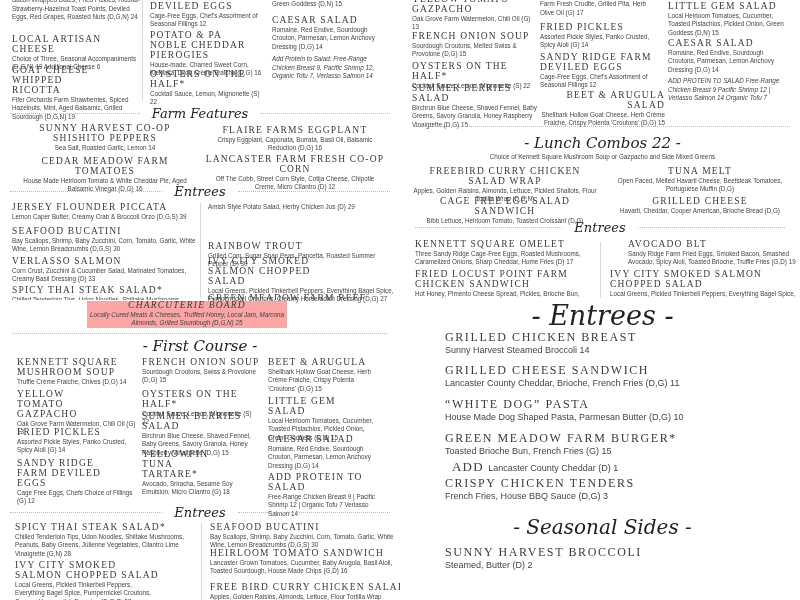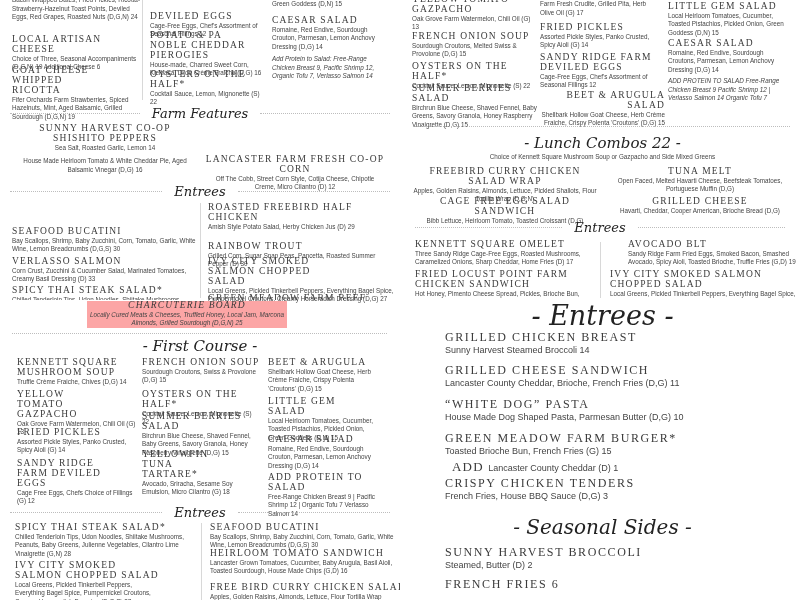--- a/index.html
+++ b/index.html
@@ -35,21 +35,21 @@
     <div class="title t1">Local Artisan Cheese</div>
     <div class="desc d1">Choice of Three, Seasonal Accompaniments (D,G,N)  19    Additional Cheese 6</div>
   </div>
   <div class="item" style="left:12px;top:66px;width:130px;">
     <div class="title t1" style="width:90px;">Goat Cheese Whipped Ricotta</div>
     <div class="desc d1">Fifer Orchards Farm Strawberries, Spiced Hazelnuts, Mint, Aged Balsamic, Grilled Sourdough (D,G,N)  19</div>
   </div>
 
   <div class="vsep" style="left:142px;top:0;height:100px;"></div>
 
-  <div class="item" style="left:150px;top:12px;width:112px;">
+  <div class="item" style="left:150px;top:2px;width:112px;">
     <div class="title t1">Deviled Eggs</div>
     <div class="desc d1">Cage-Free Eggs, Chef's Assortment of Seasonal Fillings  12</div>
   </div>
   <div class="item" style="left:150px;top:31px;width:112px;">
     <div class="title t1">Potato &amp; PA Noble Cheddar Pierogies</div>
     <div class="desc d1">House-made, Charred Sweet Corn, Kielbasa, Dijon Crème Fraiche (D,G)  16</div>
   </div>
   <div class="item" style="left:150px;top:70px;width:112px;">
     <div class="title t1">Oysters on the Half*</div>
     <div class="desc d1">Cocktail Sauce, Lemon, Mignonette (S)  22</div>
@@ -68,51 +68,59 @@
 
   <div class="sect" style="left:10px;top:106px;width:380px;">
     <div class="line"></div>
     <div class="script" style="font-size:13px;">Farm Features</div>
     <div class="line"></div>
   </div>
   <div class="item center" style="left:30px;top:124px;width:150px;">
     <div class="title t1">Sunny Harvest Co-op Shishito Peppers</div>
     <div class="desc d1">Sea Salt, Roasted Garlic, Lemon 14</div>
   </div>
+  <div class="item center" style="left:215px;top:126px;width:160px;">
+    <div class="title t1">Flaire Farms Eggplant</div>
+    <div class="desc d1">Crispy Eggplant, Caponata, Burrata, Basil Oil, Balsamic Reduction (D,G)  16</div>
+  </div>
   <div class="item center" style="left:20px;top:157px;width:170px;">
+    <div class="title t1">Cedar Meadow Farm Tomatoes</div>
     <div class="desc d1">House Made Heirloom Tomato &amp; White Cheddar Pie, Aged Balsamic Vinegar (D,G)  16</div>
   </div>
   <div class="item center" style="left:205px;top:155px;width:180px;">
     <div class="title t1">Lancaster Farm Fresh Co-op Corn</div>
     <div class="desc d1">Off The Cobb, Street Corn Style, Cotija Cheese, Chipotle Creme, Micro Cilantro (D) 12</div>
   </div>
 
   <div class="sect" style="left:10px;top:184px;width:380px;">
     <div class="line"></div>
     <div class="script" style="font-size:13px;">Entrees</div>
     <div class="line"></div>
   </div>
 
   <div class="vsep" style="left:200px;top:203px;height:95px;"></div>
 
+  <div class="item" style="left:12px;top:203px;width:185px;">
+    <div class="title t1">Jersey Flounder Piccata</div>
+    <div class="desc d1">Lemon Caper Butter, Creamy Crab &amp; Broccoli Orzo (D,G,S)  39</div>
+  </div>
   <div class="item" style="left:12px;top:227px;width:185px;">
     <div class="title t1">Seafood Bucatini</div>
     <div class="desc d1">Bay Scallops, Shrimp, Baby Zucchini, Corn, Tomato, Garlic, White Wine, Lemon Breadcrumbs (D,G,S)  30</div>
   </div>
   <div class="item" style="left:12px;top:257px;width:185px;">
     <div class="title t1">Verlasso Salmon</div>
     <div class="desc d1">Corn Crust, Zucchini &amp; Cucumber Salad, Marinated Tomatoes, Creamy Basil Dressing (D)  33</div>
   </div>
   <div class="item" style="left:12px;top:286px;width:185px;height:14px;overflow:hidden;">
     <div class="title t1">Spicy Thai Steak Salad*</div>
     <div class="desc d1">Chilled Tenderloin Tips, Udon Noodles, Shiitake Mushrooms</div>
   </div>
 
   <div class="item" style="left:208px;top:203px;width:188px;">
-    <div class="title t1">Roasted Freebird Half Chicken</div>
     <div class="desc d1">Amish Style Potato Salad, Herby Chicken Jus (D)  29</div>
   </div>
   <div class="item" style="left:208px;top:242px;width:188px;">
     <div class="title t1">Rainbow Trout</div>
     <div class="desc d1">Grilled Corn, Sugar Snap Peas, Pancetta, Roasted Summer Pepper (D)  30</div>
   </div>
   <div class="item" style="left:208px;top:257px;width:190px;">
     <div class="title t1" style="width:140px;">Ivy City Smoked Salmon Chopped Salad</div>
     <div class="desc d1">Local Greens, Pickled Tinkerbell Peppers, Everything Bagel Spice, Pumpernickel Croutons, Creamy Horseradish Dressing  (D,G)  27</div>
   </div>
@@ -333,16 +341,13 @@
     <div class="title t2">Crispy Chicken Tenders</div>
     <div class="desc d2">French Fries, House BBQ Sauce (D,G)  3</div>
   </div>
 
   <div class="script" style="position:absolute;left:0;top:215px;width:395px;font-size:20px;">- Seasonal Sides -</div>
 
   <div class="item" style="left:40px;top:246px;width:340px;">
     <div class="title t2">Sunny Harvest Broccoli</div>
     <div class="desc d2">Steamed, Butter (D)  2</div>
   </div>
-  <div class="item" style="left:40px;top:278px;width:340px;">
-    <div class="title t2">French Fries  6</div>
-  </div>
 </div>
 
 </body></html>

